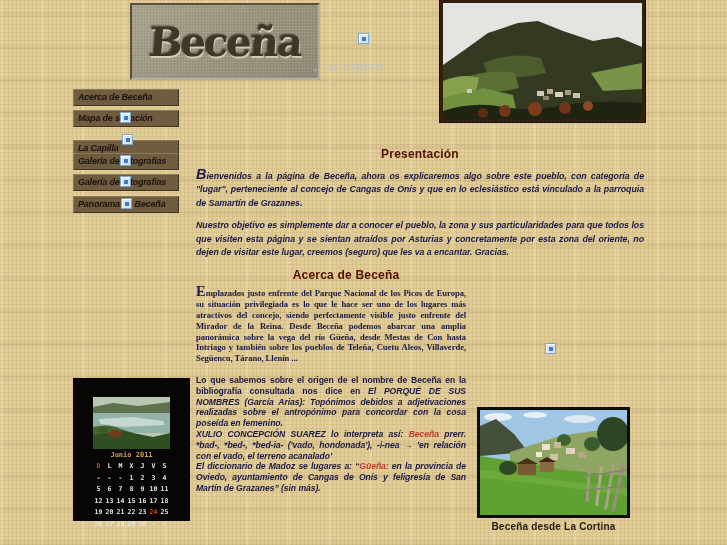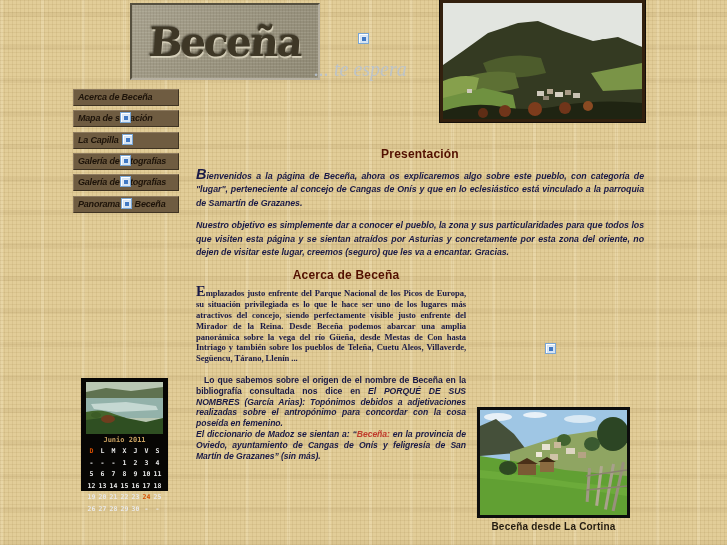--- a/index.html
+++ b/index.html
@@ -25,21 +25,21 @@
     display:flex;align-items:center;justify-content:center;cursor:pointer;
   }
   .logo-text{
     font-family:"DejaVu Serif",serif;font-weight:bold;font-size:40px;letter-spacing:-2px;
     color:#3e3726;
     text-shadow:1px 2px 1px rgba(235,228,205,.75), -1px -1px 2px rgba(20,15,5,.65);
     transform:skewX(-4deg);
   }
   .slogan{
     position:absolute;left:314px;top:58px;width:120px;
-    font-family:"Liberation Serif",serif;font-style:italic;font-size:20px;
+    font-family:"Liberation Serif",serif;font-style:italic;font-size:15px;
     color:var(--slogan_text,#b7c3d3);opacity:.85;white-space:nowrap;
   }
   
   .broken-img{
     position:absolute;width:9px;height:9px;
     background:#d5e4f4;border:1px solid #7aa7d6;
     box-shadow:inset 1px 1px 0 #ffffff;
   }
   .broken-img::after{
     content:"";position:absolute;left:2px;top:2px;right:2px;bottom:2px;
@@ -82,27 +82,27 @@
   }
   .dropcap{font-size:14.5px;line-height:9px;}
   .narrow{width:270px;}
   .tight{
     font-size:8.6px;font-weight:bold;color:var(--body_text,#191946);
     line-height:10.8px;text-align:justify;margin:3px 0 0 0;letter-spacing:-.05px;font-family:Liberation Serif, serif;
   }
   .ety{width:270px;margin-top:11px;font-size:8.6px;font-weight:bold;
     color:var(--body_text,#191946);line-height:10.8px;letter-spacing:-.05px;}
   .ety-line{text-align:justify;}
-  .seg-n{font-style:normal;margin-left:8px;}
+  .seg-n{font-style:normal;}
   .seg-i{font-style:italic;}
   .seg-r{font-style:italic;color:var(--accent_red,#c0392b);}
   
   .calendar{
     position:absolute;left:73px;top:378px;width:79px;height:105px;
-    background:#070604;padding:4px;margin-left:8px;
+    background:#070604;padding:19px;
   }
   .cal-photo{width:77px;height:52px;display:block;margin:0 auto;}
   .cal-month{
     text-align:center;margin-top:2px;font-size:7px;font-weight:bold;
     color:#c8a060;font-family:"DejaVu Sans Mono",monospace;letter-spacing:0;
   }
   .cal-row{width:77px;margin:0 auto;line-height:7.6px;}
   .cal-cell{
     display:inline-block;width:11px;text-align:center;
     font-family:"DejaVu Sans Mono",monospace;font-size:6.5px;font-weight:bold;
@@ -140,21 +140,21 @@
     <circle cx="62" cy="108" r="6" fill="#70351a"></circle>
       <circle cx="92" cy="106" r="7" fill="#7d3c1c"></circle>
     <circle cx="122" cy="105" r="6" fill="#70351a"></circle>
       <circle cx="145" cy="103" r="5" fill="#8a4a22"></circle>
     <circle cx="40" cy="110" r="5" fill="#5e2d15"></circle>
   </svg>
 </div>
 
 <div class="nav-btn" style="top:89px;"><span>Acerca de Beceña</span></div>
 <div class="nav-btn" style="top:110px;"><span>Mapa de situación</span></div>
-<div class="nav-btn" style="top:132px;"><span>La Capilla</span></div>
+<div class="nav-btn" style="top:140px;"><span>La Capilla</span></div>
 <div class="nav-btn" style="top:153px;"><span>Galería de fotografías</span></div>
 <div class="nav-btn" style="top:174px;"><span>Galería de fotografías</span></div>
 <div class="nav-btn" style="top:196px;"><span>Panorama de Beceña</span></div>
 
 <span class="broken-img" style="left:120px;top:112px;"></span>
 <span class="broken-img" style="left:122px;top:134px;"></span>
 <span class="broken-img" style="left:120px;top:155px;"></span>
 <span class="broken-img" style="left:120px;top:176px;"></span>
 <span class="broken-img" style="left:121px;top:198px;"></span>
 <span class="broken-img" style="left:545px;top:343px;"></span>
@@ -167,21 +167,22 @@
 
   <p class="lead">Nuestro objetivo es simplemente dar a conocer el pueblo, la zona y sus particularidades para que todos los que visiten esta página y se sientan atraídos por Asturias y concretamente por esta zona del oriente, no dejen de visitar este lugar, creemos (seguro) que les va a encantar. Gracias.</p>
 
   <h2 class="section-h">Acerca de Beceña</h2>
 
   <div class="narrow">
     <p class="tight"><span class="dropcap">E</span><span>mplazados justo enfrente del Parque Nacional de los Picos de Europa, su situación privilegiada es lo que le hace ser uno de los lugares más atractivos del concejo, siendo perfectamente visible justo enfrente del Mirador de la Reina. Desde Beceña podemos abarcar una amplia panorámica sobre la vega del río Güeña, desde Mestas de Con hasta Intriago y también sobre los pueblos de Teleña, Cuetu Aleos, Villaverde, Següencu, Tárano, Llenín ...</span></p>
 
     <div class="ety">
         <div class="ety-line"><span class="seg-n">Lo que sabemos sobre el origen de el nombre de Beceña en la bibliografía consultada nos dice en </span><span class="seg-i">El PORQUÉ DE SUS NOMBRES (García Arias): Topónimos debidos a adjetivaciones realizadas sobre el antropónimo para concordar con la cosa poseída en femenino.</span></div>
-        <div class="ety-line"><span class="seg-i">El diccionario de Madoz se sientan a: “</span><span class="seg-r">Beceña:</span><span class="seg-i"> en la provincia de Oviedo, ayuntamiento de Cangas de Onís y feligresía de San Martín de Grazanes” (sin más).</span></div>
+        <div class="ety-line"><span class="seg-i">XULIO CONCEPCIÓN SUAREZ lo interpreta así: </span><span class="seg-r">Beceña</span><span class="seg-i"> prerr. *bad-, *bed-, *bed-ia- ('vado, hondonada'), -i-nea → 'en relación con el vado, el terreno acanalado'</span></div>
+        <div class="ety-line"><span class="seg-i">El diccionario de Madoz se lugares a: “</span><span class="seg-r">Güeña:</span><span class="seg-i"> en la provincia de Oviedo, ayuntamiento de Cangas de Onís y feligresía de San Martín de Grazanes” (sin más).</span></div>
       </div>
   </div>
 
 </div>
 
 <div class="calendar">
   <svg class="cal-photo" width="77" height="52" viewBox="0 0 77 52" preserveAspectRatio="none">
     <rect width="77" height="52" fill="#b9c7b3"></rect>
     <path d="M0,10 L20,6 L45,9 L77,5 L77,18 L0,18 Z" fill="#5f7250"></path>
     <rect y="16" width="77" height="20" fill="#93b2aa"></rect>

